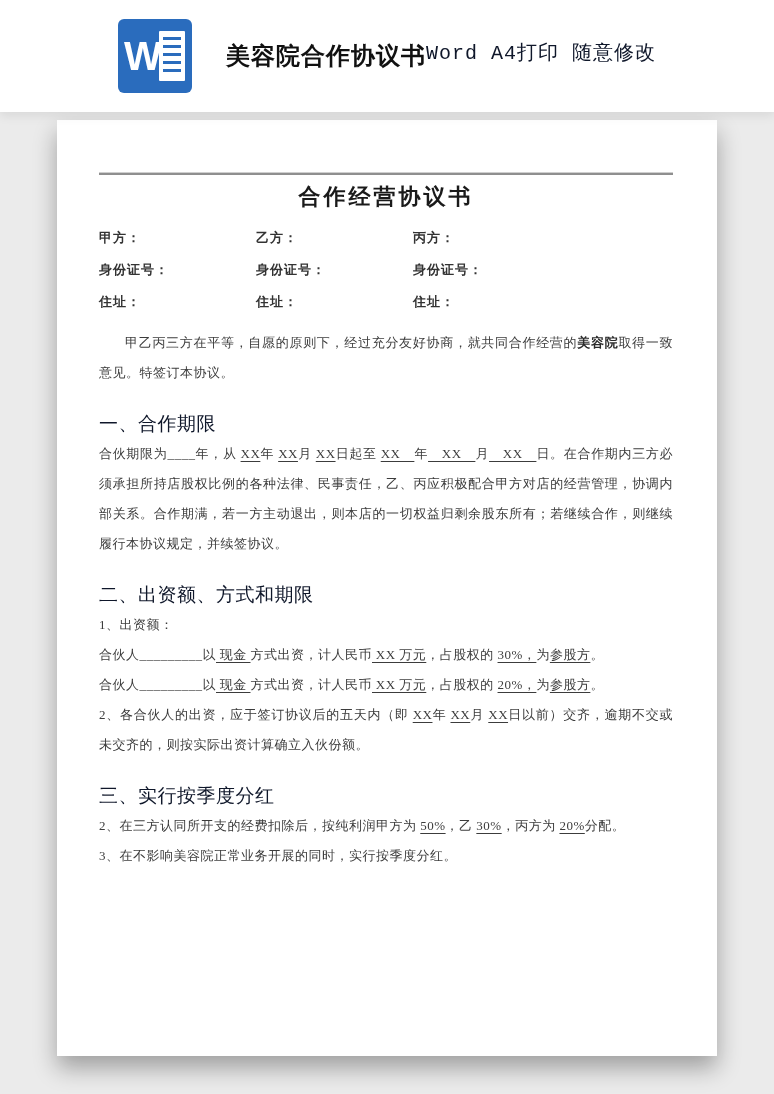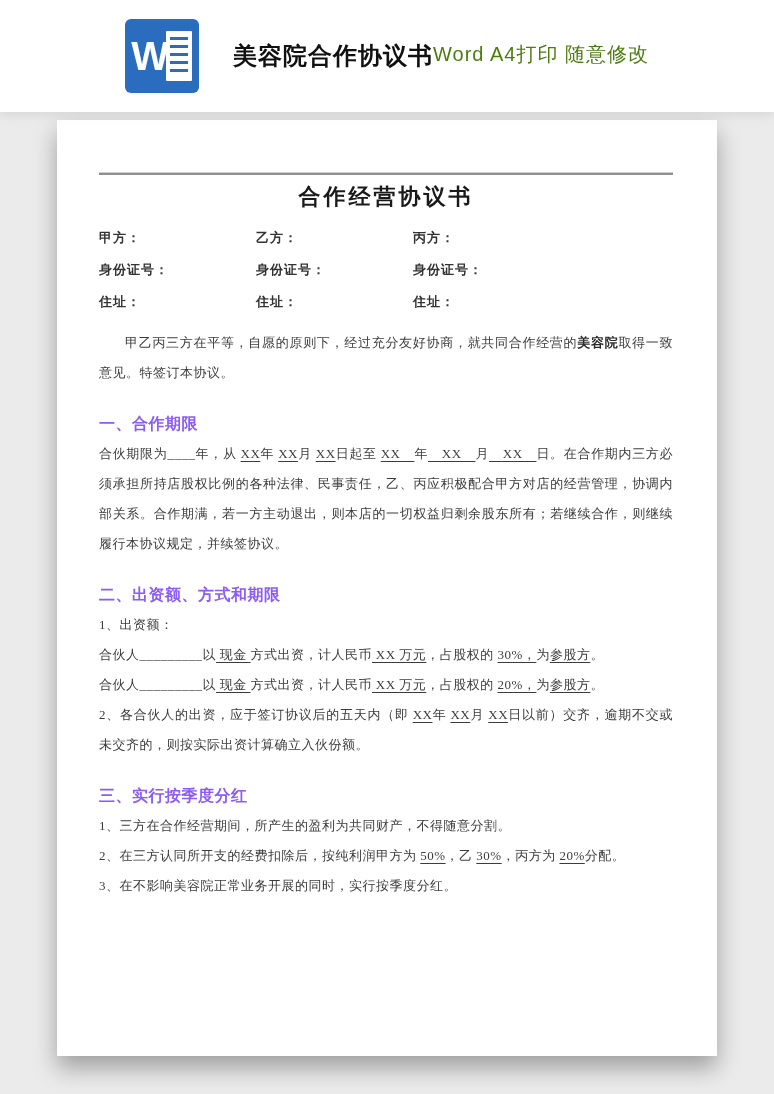--- a/index.html
+++ b/index.html
@@ -31,21 +31,21 @@
   }
   .word-icon .sheet .lines{
     margin:6px 4px;height:37px;
     background:repeating-linear-gradient(#2a6cbd 0 3px,#ffffff 3px 8px);
   }
   .htext{display:flex;flex-direction:row;}
   .h-title{
     font-size:24px;font-weight:bold;color:#111111;letter-spacing:1px;line-height:1.2;
   }
   .h-sub{
-    font-size:20px;color:#4d7c0f;letter-spacing:1px;line-height:1.2;
+    font-size:20px;color:#0f172a;letter-spacing:1px;line-height:1.2;font-family:Liberation Mono, monospace;
   }
   
   .preview{display:flex;justify-content:center;padding-top:8px;}
   .page{
     width:660px;height:936px;box-sizing:border-box;
     background:#ffffff;
     box-shadow:0 12px 22px rgba(0,0,0,.32);
     padding:52px 44px 24px 42px;
     font-family:"Liberation Serif","DejaVu Serif",serif;
     color:#3c3c3c;
@@ -61,21 +61,21 @@
   .parties{
     display:grid;grid-template-columns:157px 157px auto;
     margin-bottom:10px;
   }
   .party{
     font-size:13px;font-weight:bold;line-height:32px;
     letter-spacing:1px;color:#333333;
   }
   .blk{font-size:13px;line-height:30px;letter-spacing:.5px;text-align:justify;}
   .blk.para-indent{text-indent:2em;}
-  .blk.heading{font-weight:bold;margin-top:21px;color:#8b5cf6;font-size:16px;}
+  .blk.heading{font-weight:normal;margin-top:21px;color:#0f172a;font-size:19px;}
   .blk u{text-underline-offset:3px;}
   .blk b{color:#2b2b2b;}
 </style>
 </head>
 <body>
 
 <div>
 
   <div class="header">
     <div class="hgroup">
@@ -110,20 +110,19 @@
       <div id="blocks">
           <div class="blk para para-indent">甲乙丙三方在平等，自愿的原则下，经过充分友好协商，就共同合作经营的<b>美容院</b>取得一致意见。特签订本协议。</div>
           <div class="blk heading">一、合作期限</div>
           <div class="blk para">合伙期限为____年，从 <u>XX</u>年 <u>XX</u>月 <u>XX</u>日起至 <u>XX　</u>年<u>　XX　</u>月<u>　XX　</u>日。在合作期内三方必须承担所持店股权比例的各种法律、民事责任，乙、丙应积极配合甲方对店的经营管理，协调内部关系。合作期满，若一方主动退出，则本店的一切权益归剩余股东所有；若继续合作，则继续履行本协议规定，并续签协议。</div>
           <div class="blk heading">二、出资额、方式和期限</div>
           <div class="blk para">1、出资额：</div>
           <div class="blk para">合伙人_________以<u> 现金 </u>方式出资，计人民币<u> XX 万元</u>，占股权的 <u>30%，</u>为<u>参股方</u>。</div>
           <div class="blk para">合伙人_________以<u> 现金 </u>方式出资，计人民币<u> XX 万元</u>，占股权的 <u>20%，</u>为<u>参股方</u>。</div>
           <div class="blk para">2、各合伙人的出资，应于签订协议后的五天内（即 <u>XX</u>年 <u>XX</u>月 <u>XX</u>日以前）交齐，逾期不交或未交齐的，则按实际出资计算确立入伙份额。</div>
           <div class="blk heading">三、实行按季度分红</div>
-          <div class="blk para">1、三方在合作经营期间，所产生的盈利为共同财产，不得随意分割。</div>
           <div class="blk para">2、在三方认同所开支的经费扣除后，按纯利润甲方为 <u>50%</u>，乙 <u>30%</u>，丙方为 <u>20%</u>分配。</div>
           <div class="blk para">3、在不影响美容院正常业务开展的同时，实行按季度分红。</div>
         </div>
     </div>
   </div>
 
 </div>
 
 </body></html>

